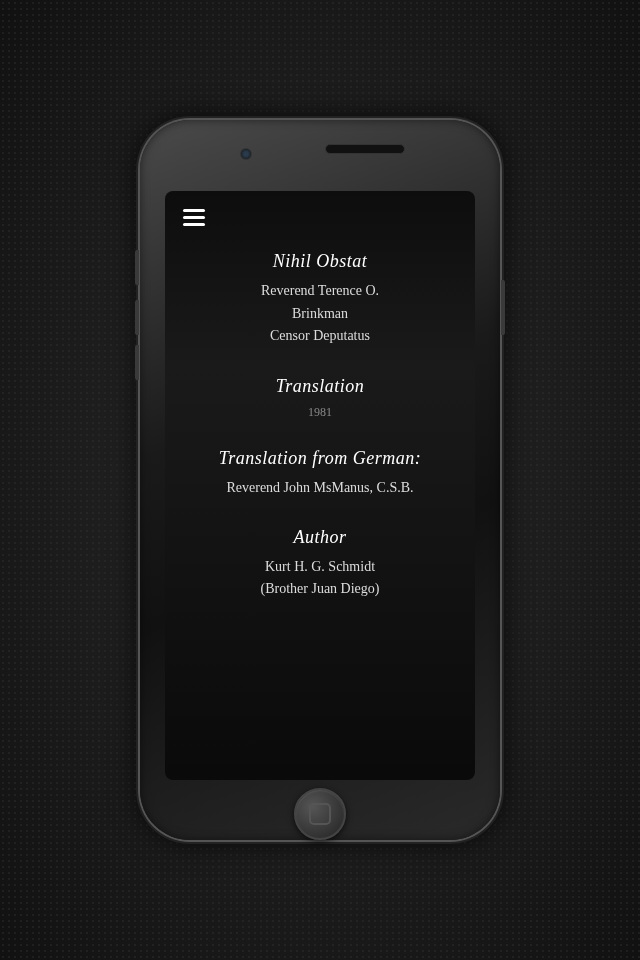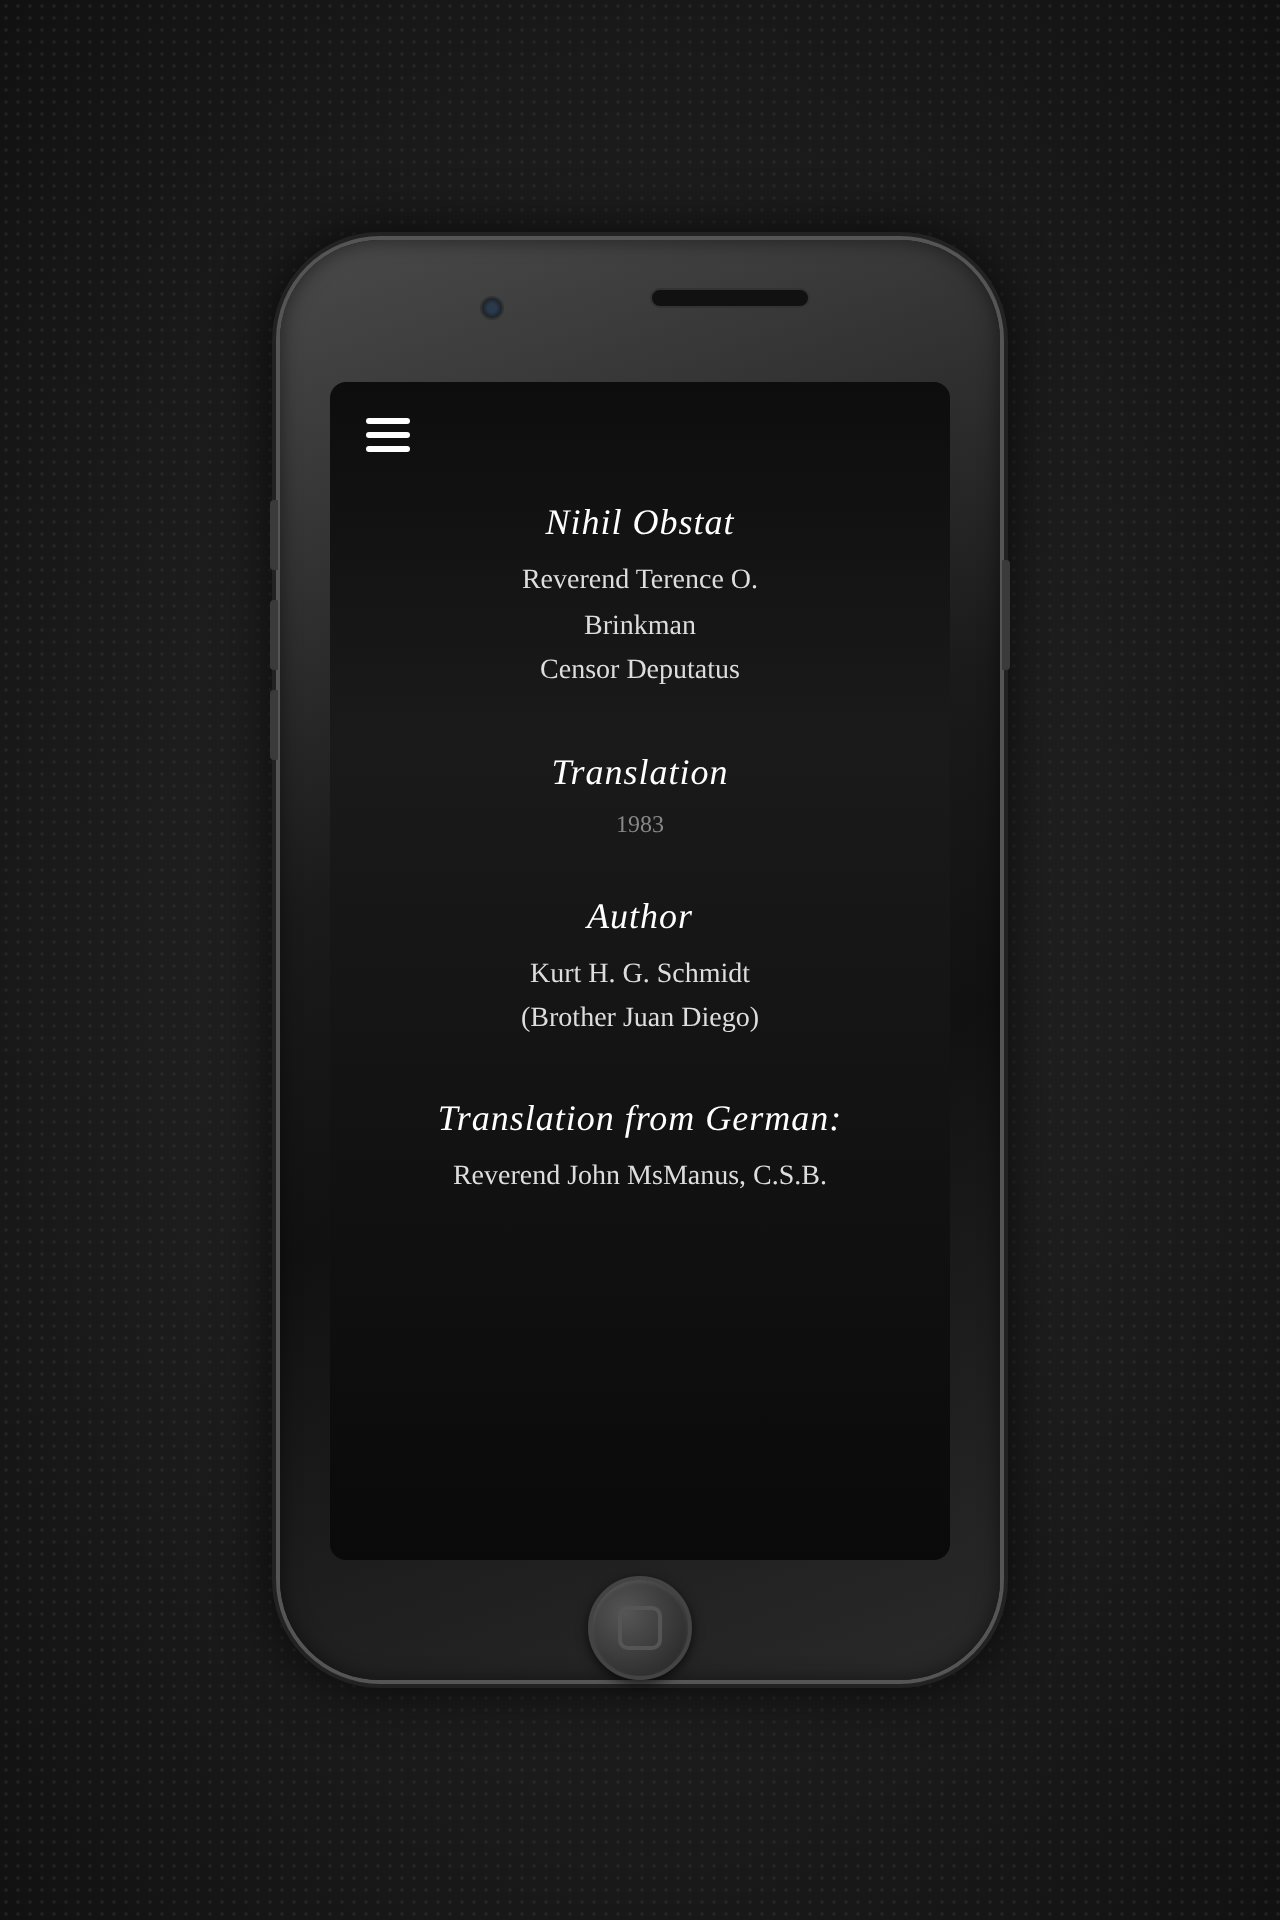--- a/index.html
+++ b/index.html
@@ -220,30 +220,30 @@
     <div class="screen-content">
 
     <div class="section">
           <div class="section-title">Nihil Obstat</div>
           <div class="section-body" style="white-space: pre-line;">Reverend Terence O.
 Brinkman
 Censor Deputatus</div>
         </div>
         <div class="section">
           <div class="section-title">Translation</div>
-          <div class="year-text">1983</div>
+          <div class="year-text">1981</div>
+        </div>
+        <div class="section">
+          <div class="section-title">Translation from German:</div>
+          <div class="section-body" style="white-space: pre-line;">Reverend John MsManus, C.S.B.</div>
         </div>
         <div class="section">
           <div class="section-title">Author</div>
           <div class="section-body" style="white-space: pre-line;">Kurt H. G. Schmidt
 (Brother Juan Diego)</div>
-        </div>
-        <div class="section">
-          <div class="section-title">Translation from German:</div>
-          <div class="section-body" style="white-space: pre-line;">Reverend John MsManus, C.S.B.</div>
         </div>
       </div>
   </div>
 
   <div class="phone-bottom">
     <div class="home-button">
       <div class="home-button-inner"></div>
     </div>
   </div>
 </div>

